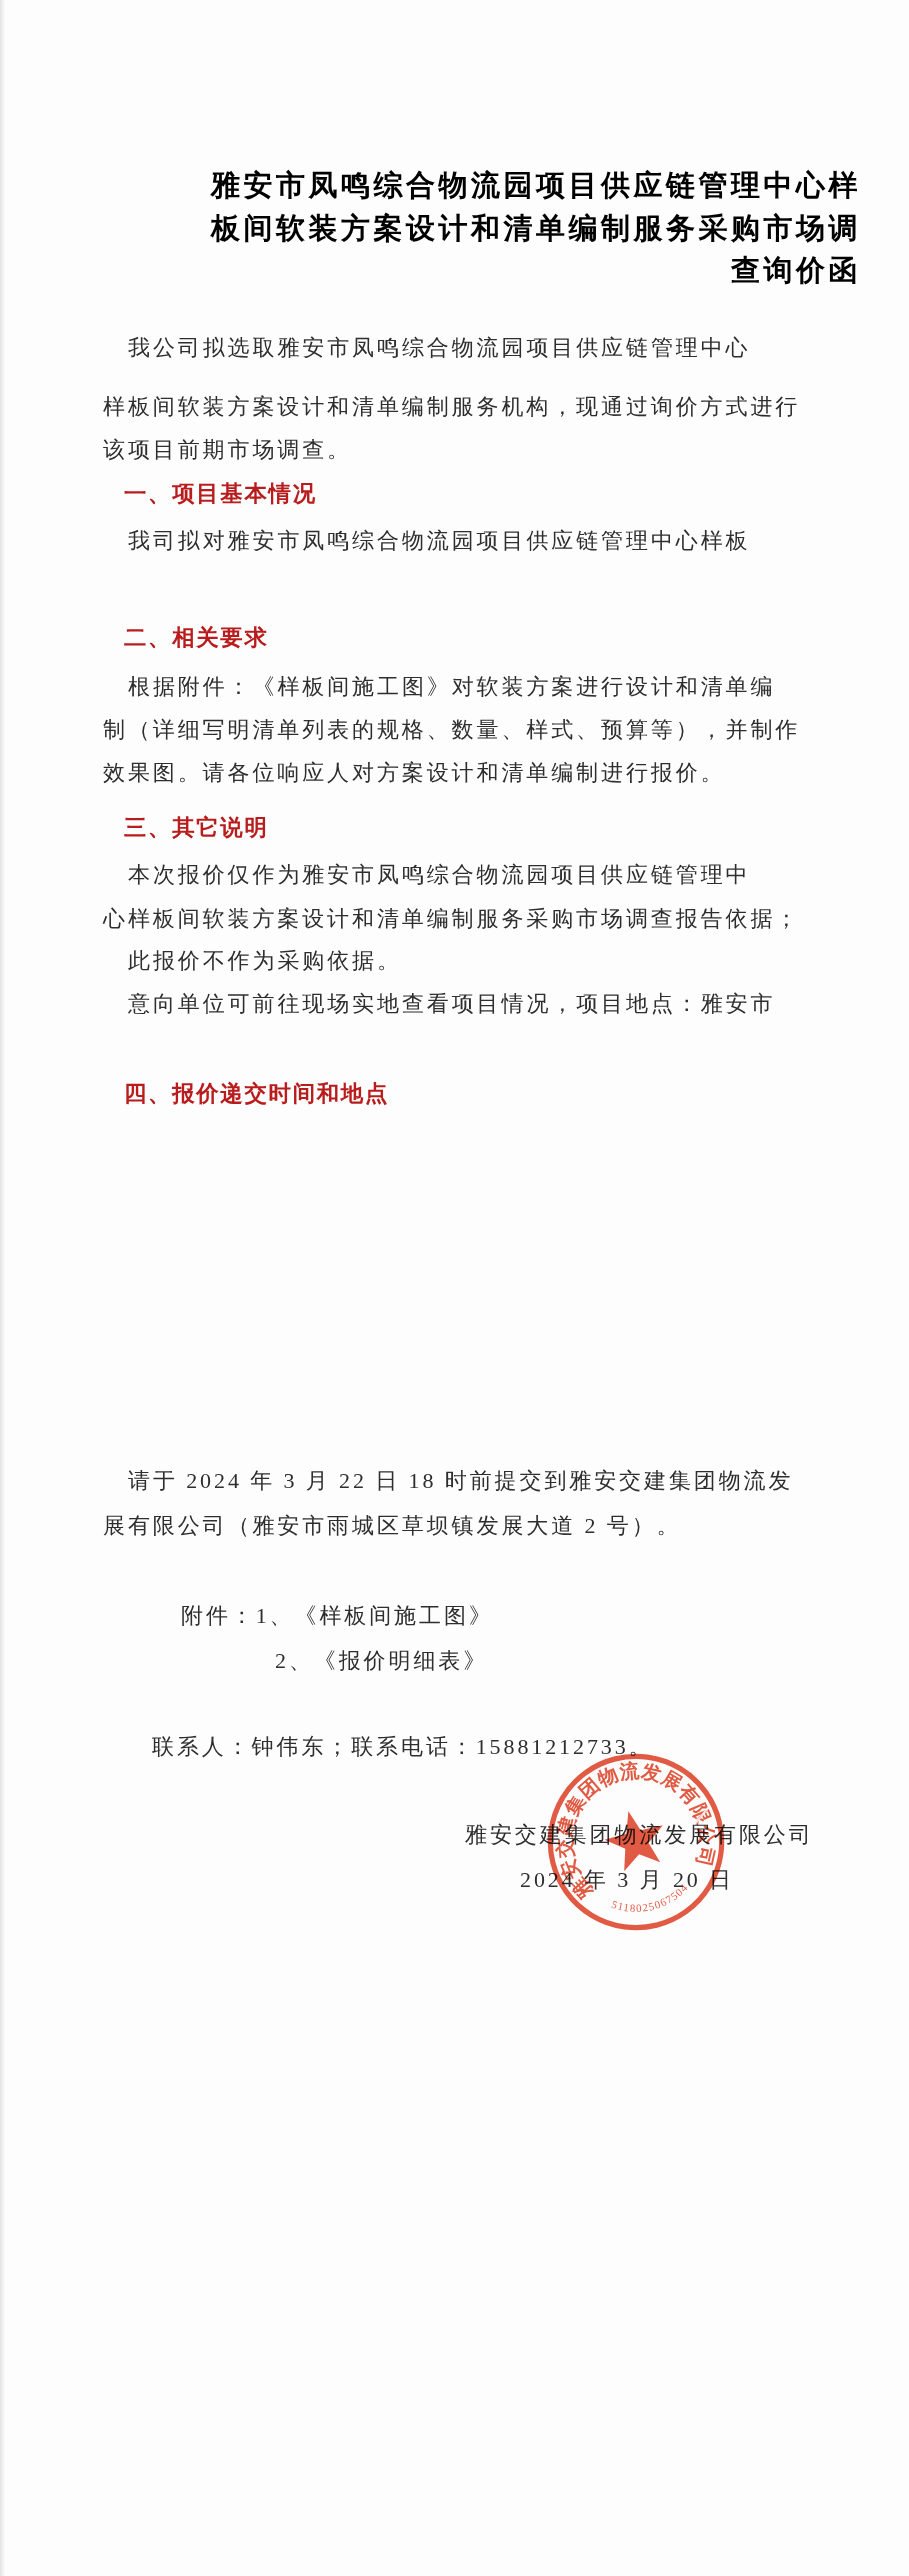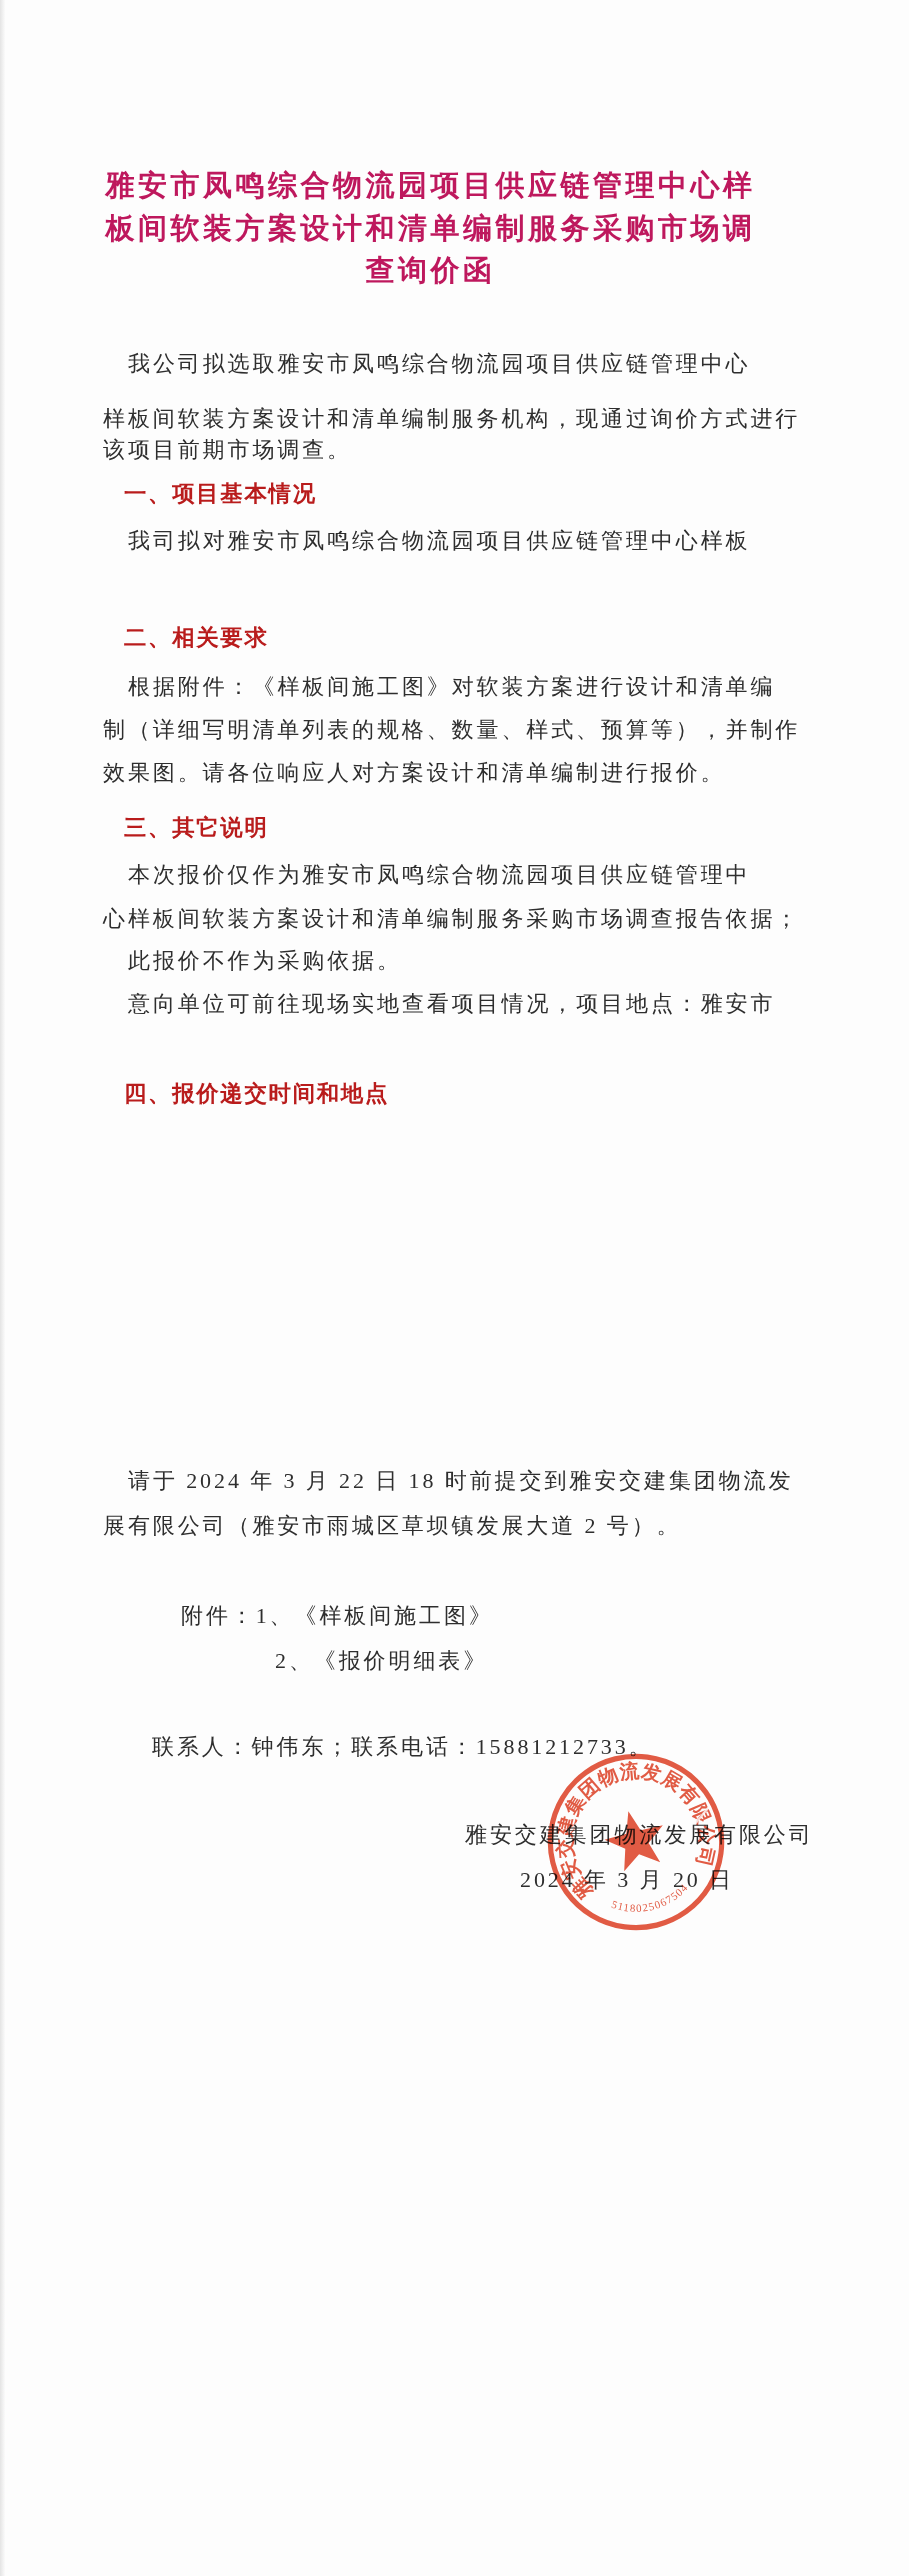--- a/index.html
+++ b/index.html
@@ -7,23 +7,23 @@
     width:909px;height:2576px;position:relative;
     background:#fdfdfd;
     font-family:"Liberation Serif", serif;
     overflow:hidden;
   }
   .page{position:absolute;inset:0;}
   .edge-shadow{position:absolute;left:0;top:0;width:4.6px;height:100%;
     background:linear-gradient(to right,#e4e4e4,#fbfbfb);}
   .line{position:absolute;white-space:nowrap;}
   .title-line{
-    left:0;right:48px;text-align:center;
+    left:0;right:48px;text-align:right;
     font-family:"Liberation Serif", serif;
-    font-weight:bold;font-size:29px;letter-spacing:3.5px;color:#be185d;
+    font-weight:bold;font-size:29px;letter-spacing:3.5px;color:#000000;
   }
   .body-line{
     font-family:"Liberation Serif", serif;
     font-size:22px;letter-spacing:2.9px;color:#2e2e2e;
   }
   .heading-line{
     font-family:"Liberation Sans", sans-serif;
     font-weight:700;font-size:22.4px;letter-spacing:1.7px;color:#b91c1c;
   }
   .stamp-wrap{
@@ -37,22 +37,22 @@
 </head>
 <body>
 
 <div class="page">
   <div class="edge-shadow"></div>
 
   <div class="line title-line" style="top:166px">雅安市凤鸣综合物流园项目供应链管理中心样</div>
   <div class="line title-line" style="top:209px">板间软装方案设计和清单编制服务采购市场调</div>
   <div class="line title-line" style="top:251px">查询价函</div>
 
-  <div class="line body-line" style="left:128px;top:349px">我公司拟选取雅安市凤鸣综合物流园项目供应链管理中心</div>
-  <div class="line body-line" style="left:103px;top:404px">样板间软装方案设计和清单编制服务机构，现通过询价方式进行</div>
+  <div class="line body-line" style="left:128px;top:333px">我公司拟选取雅安市凤鸣综合物流园项目供应链管理中心</div>
+  <div class="line body-line" style="left:103px;top:392px">样板间软装方案设计和清单编制服务机构，现通过询价方式进行</div>
   <div class="line body-line" style="left:103px;top:435px">该项目前期市场调查。</div>
 
   <div class="line heading-line" style="left:124px;top:478px">一、项目基本情况</div>
   <div class="line body-line" style="left:128px;top:526px">我司拟对雅安市凤鸣综合物流园项目供应链管理中心样板</div>
 
   <div class="line heading-line" style="left:124px;top:622px">二、相关要求</div>
   <div class="line body-line" style="left:128px;top:672px">根据附件：《样板间施工图》对软装方案进行设计和清单编</div>
   <div class="line body-line" style="left:103px;top:758px">效果图。请各位响应人对方案设计和清单编制进行报价。</div>
   <div class="line body-line" style="left:103px;top:715px">制（详细写明清单列表的规格、数量、样式、预算等），并制作</div>
 

